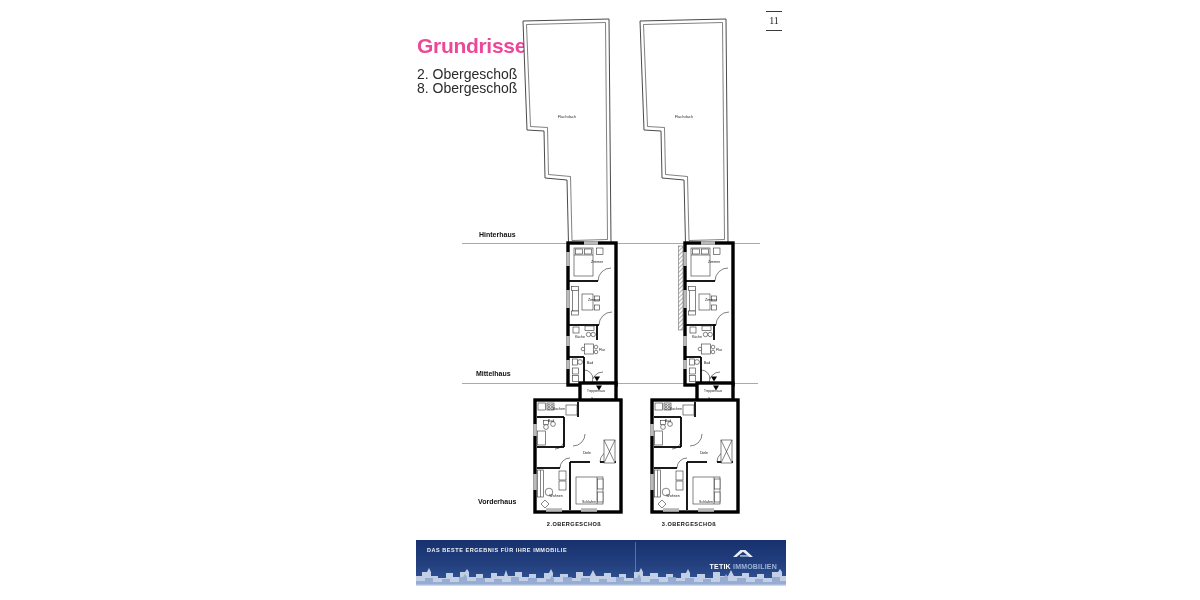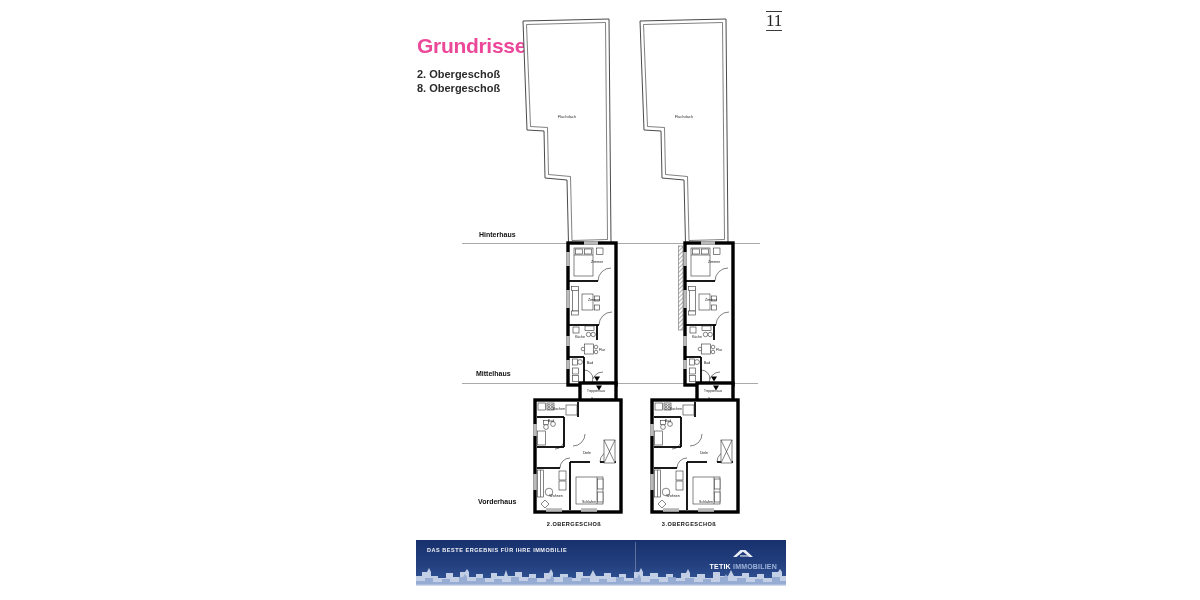--- a/index.html
+++ b/index.html
@@ -3,25 +3,25 @@
 <meta charset="utf-8">
 <style>
   html,body{margin:0;padding:0;}
   body{
     width:1200px;height:600px;background:#ffffff;position:relative;overflow:hidden;
     font-family:"Liberation Sans",sans-serif;color:#161616;
   }
   
   .title-block{position:absolute;left:417px;top:34px;}
   .title-block h1{margin:0;font-size:21px;font-weight:700;letter-spacing:-0.3px;color:#ec4899;}
-  .title-block .sub{font-size:11px;line-height:13px;color:#2b2b2b;margin-top:1px;font-weight:bold;}
+  .title-block .sub{font-size:14px;line-height:13px;color:#2b2b2b;margin-top:1px;}
   .title-block .sub:first-of-type{margin-top:10px;}
   .pagenum-block{position:absolute;left:766px;top:11px;width:16px;text-align:center;}
   .pn-line{height:0;border-top:1.6px solid #3a3a3a;margin:0 0 2px 0;}
-  .pn-num{font-size:17px;color:#222;line-height:14px;font-family:Liberation Serif, serif;}
+  .pn-num{font-size:10px;color:#222;line-height:14px;font-family:Liberation Serif, serif;}
   .pn-line.bottom{margin:2px 0 0 0;}
   
   svg.draw{position:absolute;left:0;top:0;}
   svg text{font-family:"Liberation Sans",sans-serif;fill:#111;}
   .wall3{fill:#ffffff;stroke:#000;stroke-width:3.4;}
   .w1{fill:#ffffff;stroke:#4a4a4a;stroke-width:1;}
   .w075{fill:none;stroke:#4a4a4a;stroke-width:.7;}
   .iw{stroke:#000;stroke-width:1.8;fill:none;}
   .tl{stroke:#000;stroke-width:.55;fill:none;}
   .fur{fill:#ffffff;stroke:#333;stroke-width:.6;}

